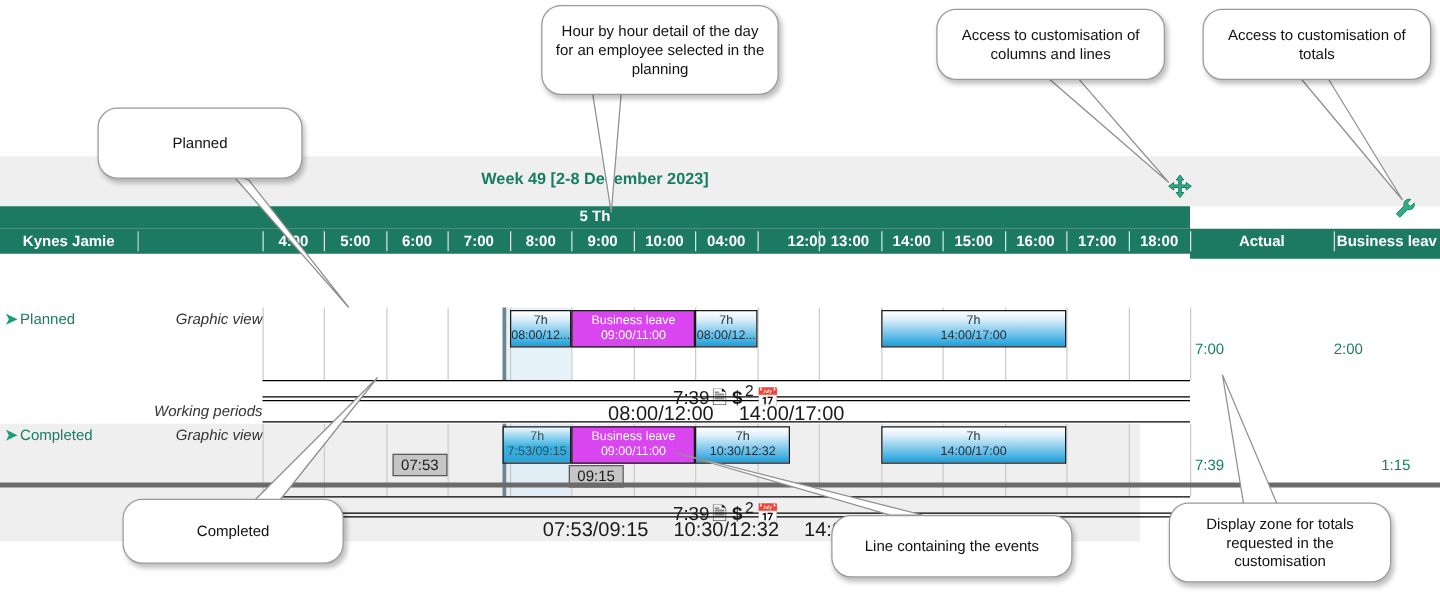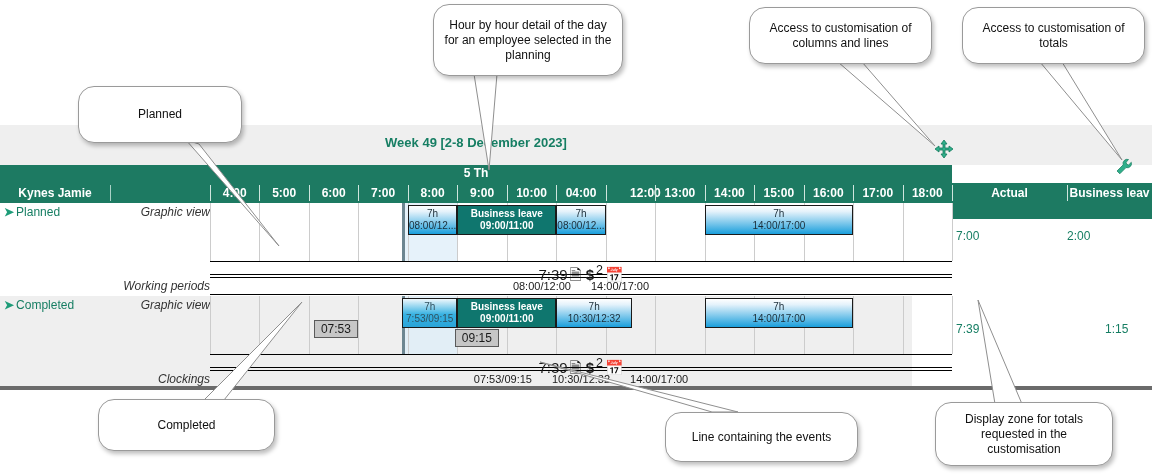--- a/index.html
+++ b/index.html
@@ -28,29 +28,29 @@
 
   #hourrow{position:absolute;left:0;top:58px;width:952px;height:20px;background:#1d7a62;}
   #namecell{position:absolute;left:0;top:0;width:110px;height:20px;color:#fff;
     font-weight:bold;font-size:12px;text-align:center;line-height:20px;}
   #namecell-sep{position:absolute;left:110px;top:2px;width:1px;height:16px;background:#a9d2c6;}
   .hourcell{position:absolute;top:0;height:20px;color:#ffffff;font-weight:bold;
     font-size:12px;text-align:center;line-height:20px;}
   .hourcell .vsep{position:absolute;left:0;top:2px;width:1px;height:16px;background:#cfe5dd;}
 
   
-  #totalsheader{position:absolute;left:952px;top:58px;width:200px;height:36px;background:#1d7a62;}
+  #totalsheader{position:absolute;left:952px;top:58px;width:200px;height:24px;background:#1d7a62;}
   .totcol{position:absolute;top:0;height:20px;color:#fff;font-weight:bold;font-size:12px;
     text-align:center;line-height:20px;}
   .totcol .vsep{position:absolute;left:0;top:2px;width:1px;height:16px;background:#cfe5dd;}
 
   
   #rows{position:absolute;left:0;top:78px;width:1152px;height:187px;}
 
-  .rowblock{position:absolute;left:0;width:912px;}
+  .rowblock{position:absolute;left:0;width:912px;margin-top:43px;}
   .rowblock.alt{background:#efefef;}
   .rowblock.white{background:#ffffff;}
 
   .rowlabel{position:absolute;left:4px;top:2px;font-size:12px;color:#167e63;}
   .arrow{display:inline-block;color:#1d9c78;font-weight:bold;margin-right:2px;}
   .viewlabel{position:absolute;left:110px;top:2px;width:100px;text-align:right;
     font-style:italic;font-size:12px;color:#333;}
 
   
   .grid{position:absolute;left:210px;top:0;width:742px;}
@@ -58,31 +58,31 @@
   .nowline{position:absolute;width:3px;background:#6d8691;}
   .shade{position:absolute;background:#ddeef8;opacity:.75;}
 
   
   .ev{position:absolute;border:1px solid #1a1a1a;box-sizing:border-box;
       font-size:10px;text-align:center;overflow:hidden;}
   .ev .l1{position:absolute;left:0;right:0;top:2px;}
   .ev .l2{position:absolute;left:0;right:0;top:14px;}
   .ev.blue{background:linear-gradient(to bottom,#ffffff 0%,#e4f2fb 20%,#1a9fdc 100%);color:#1b2d38;}
   .ev.blue2{background:linear-gradient(to bottom,#eef7fc 0%,#38b2e2 55%,#2aa4d8 100%);color:#30505e;}
-  .ev.brown{background:#0f766e;color:#ffffff;font-weight:bold;}
+  .ev.brown{background:#d946ef;color:#ffffff;font-weight:normal;}
   .ev.brown .l1{top:2px;} .ev.brown .l2{top:14px;}
 
   
   .tip{position:absolute;background:#c6c6c6;border:1px solid #5a5a5a;
        font-size:12px;color:#1a1a1a;padding:1px 6px;}
 
   
   .hline{position:absolute;height:1px;background:#000;}
   .summary{position:absolute;font-size:15px;color:#1a1a1a;}
-  .periods{position:absolute;font-size:11px;color:#1a1a1a;}
+  .periods{position:absolute;font-size:16px;color:#1a1a1a;}
 
   
   .totval{position:absolute;font-size:12px;color:#167e63;}
 
   
   #bottombar{position:absolute;left:0;top:385px;width:1152px;height:4px;background:#6b6b6b;}
 
   
   .callout{position:absolute;background:#ffffff;border:1px solid #9a9a9a;
     border-radius:16px;box-shadow:2px 3px 4px rgba(0,0,0,.25);

